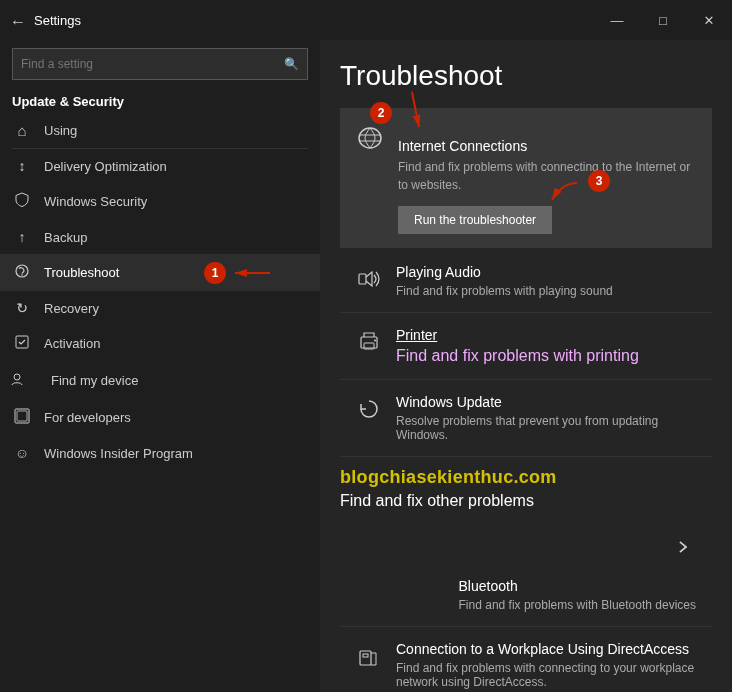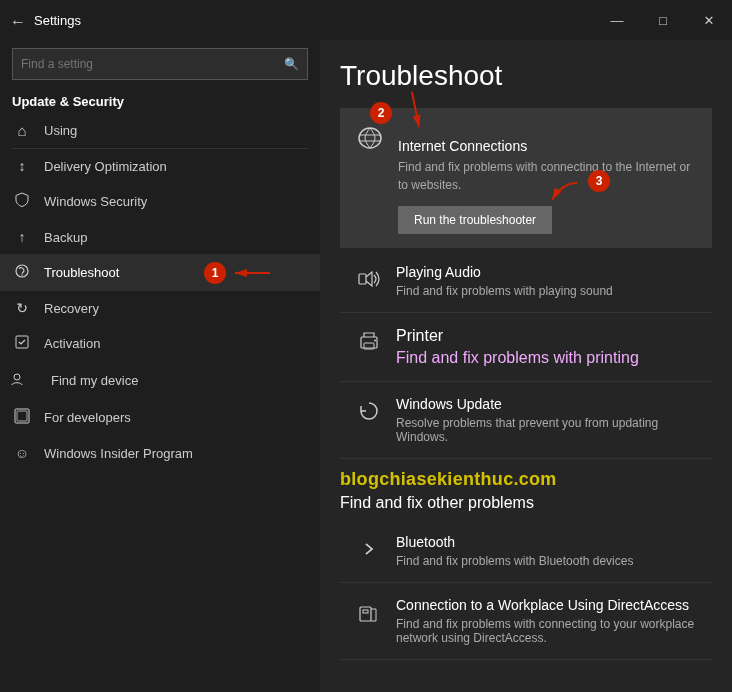--- a/index.html
+++ b/index.html
@@ -193,21 +193,21 @@
       <div style="display:flex; align-items:flex-start; gap:14px; padding:14px 16px; border-bottom:1px solid #333; cursor:pointer;">
         <span style="margin-top:2px;">
           <svg width="26" height="26" viewBox="0 0 26 26" fill="none">
             <rect x="5" y="8" width="16" height="11" rx="1" stroke="#ccc" stroke-width="1.2" fill="none"></rect>
             <rect x="8" y="14" width="10" height="6" rx="0.5" stroke="#ccc" stroke-width="1" fill="none"></rect>
             <path d="M8 8V4h10v4" stroke="#ccc" stroke-width="1.2"></path>
             <circle cx="19" cy="11.5" r="1" fill="#ccc"></circle>
           </svg>
         </span>
         <div>
-          <div style="color:#fff; font-size:16px; margin-bottom:4px;">Printer</div>
+          <div style="color:#fff; font-size:14px; margin-bottom:4px;text-decoration:underline;">Printer</div>
           <div style="color:#f0abfc; font-size:16px;">Find and fix problems with printing</div>
         </div>
       </div>
 
       <div style="display:flex; align-items:flex-start; gap:14px; padding:14px 16px; border-bottom:1px solid #333; cursor:pointer;">
         <span style="margin-top:2px;">
           <svg width="26" height="26" viewBox="0 0 26 26" fill="none">
             <path d="M13 5 A8 8 0 1 1 5 13" stroke="#ccc" stroke-width="1.5" fill="none"></path>
             <path d="M5 8 L5 13 L10 13" stroke="#ccc" stroke-width="1.5" fill="none"></path>
           </svg>
@@ -215,21 +215,21 @@
         <div>
           <div style="color:#fff; font-size:14px; margin-bottom:4px;">Windows Update</div>
           <div style="color:#aaa; font-size:12px;">Resolve problems that prevent you from updating Windows.</div>
         </div>
       </div>
 
       <div style="color:#d4c200; font-size:18px; font-weight:700; margin: 10px 0 4px 0; letter-spacing:0.3px;">blogchiasekienthuc.com</div>
 
       <div style="color:#fff; font-size:16px; font-weight:400; margin: 4px 0 8px 0;">Find and fix other problems</div>
 
-      <div style="display:flex; align-items:flex-start; gap:14px; padding:14px 16px; border-bottom:1px solid #333; cursor:pointer;">
+      <div style="display:flex; align-items:flex-end; gap:14px; padding:14px 16px; border-bottom:1px solid #333; cursor:pointer;flex-direction:column;">
         <span style="margin-top:2px;">
           <svg width="26" height="26" viewBox="0 0 26 26" fill="none">
             <path d="M10 8l6 5-6 5" stroke="#ccc" stroke-width="1.5" fill="none"></path>
             <path d="M10 18l6-5-6-5" stroke="#ccc" stroke-width="1.5" fill="none"></path>
           </svg>
         </span>
         <div>
           <div style="color:#fff; font-size:14px; margin-bottom:4px;">Bluetooth</div>
           <div style="color:#aaa; font-size:12px;">Find and fix problems with Bluetooth devices</div>
         </div>

